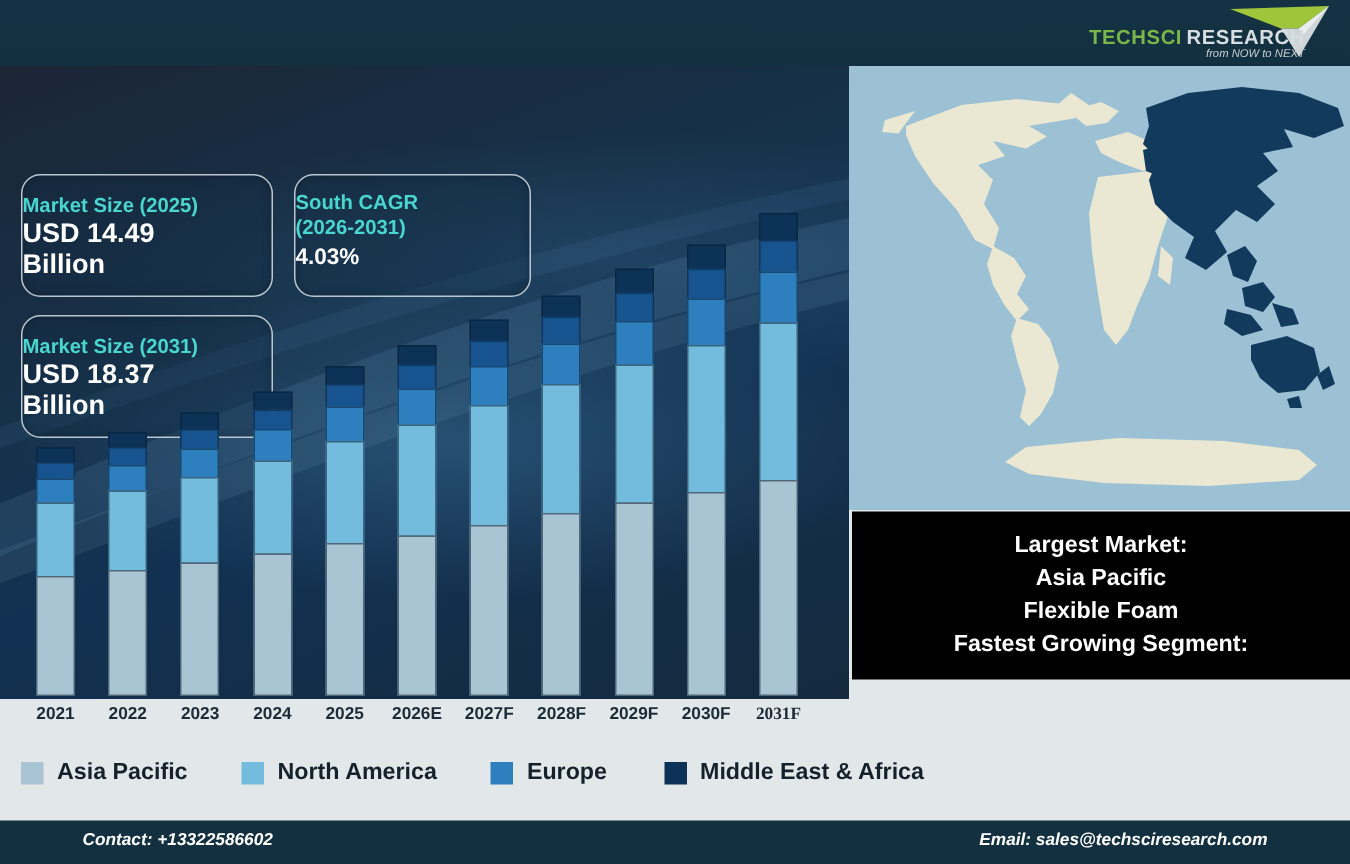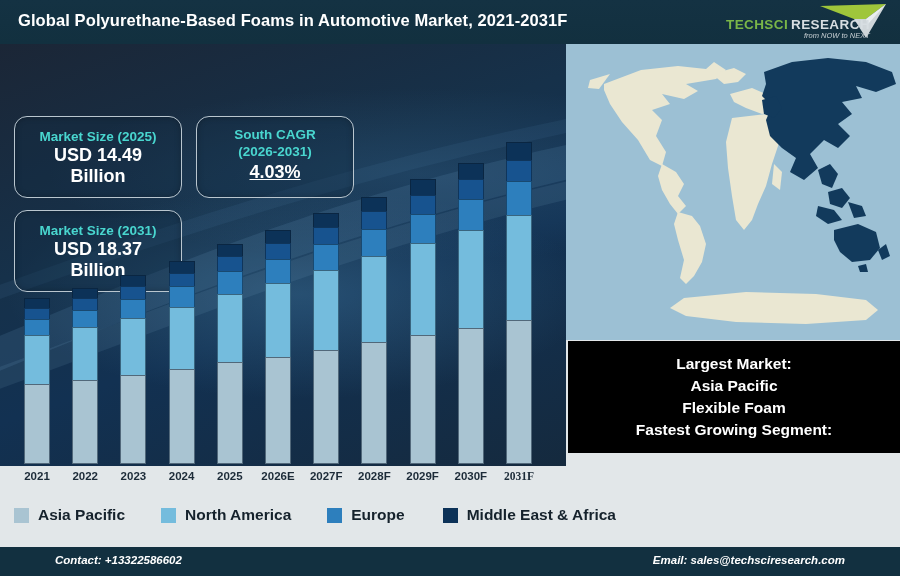--- a/index.html
+++ b/index.html
@@ -32,26 +32,26 @@
       radial-gradient(ellipse 520px 120px at 420px 130px, rgba(70,130,175,.22) 0%, rgba(70,130,175,0) 72%),
       linear-gradient(160deg,#1b2636 0%,#16314a 36%,#123152 58%,#15293c 100%);
     overflow:hidden;
   }
   .swoosh{position:absolute;left:0;top:0;width:566px;height:448px;pointer-events:none;}
 
   
   .card{
     position:absolute;border:1px solid #b9c6cf;border-radius:13px;
     background:rgba(18,42,66,.30);
-    text-align:center;color:#ffffff;
+    text-align:left;color:#ffffff;
     box-shadow:0 0 6px rgba(0,0,0,.25) inset;
   }
   .card .ttl{color:#49d6cf;font-weight:bold;font-size:13.5px;line-height:17px;}
   .card .val{color:#ffffff;font-weight:bold;font-size:18px;line-height:21px;}
-  .card .val.big{font-size:18px;line-height:24px;text-decoration:underline;}
+  .card .val.big{font-size:15px;line-height:24px;}
   #card-size-2025{left:14px;top:72px;width:168px;height:82px;padding-top:11px;box-sizing:border-box;}
   #card-cagr{left:196px;top:72px;width:158px;height:82px;padding-top:9px;box-sizing:border-box;}
   #card-size-2031{left:14px;top:166px;width:168px;height:82px;padding-top:11px;box-sizing:border-box;}
 
   
   .plot{position:absolute;left:0;top:0;width:566px;height:448px;}
   .bar{position:absolute;bottom:28px;width:26px;}
   .seg{width:100%;box-sizing:border-box;border:1px solid rgba(10,30,50,.55);border-bottom:none;}
   .seg:last-child{border-bottom:1px solid rgba(10,30,50,.55);}
   .xlabels{position:absolute;left:0;bottom:2px;width:566px;height:22px;}
@@ -99,21 +99,20 @@
   }
   #footer-contact{left:55px;}
   #footer-email{right:55px;}
 </style>
 </head>
 <body>
 
 <div id="infographic">
 
   <div class="header">
-    <div class="header-title">Global Polyurethane-Based Foams in Automotive Market, 2021-2031F</div>
     <svg class="logo" viewBox="0 0 178 40">
       <polygon points="104,4 170,2 150,17 138,17" fill="#9fc63b"></polygon>
       <polygon points="170,2 150,36 138,17 150,17" fill="#cfd6da"></polygon>
       <polygon points="150,17 170,2 152,22" fill="#e9eef0"></polygon>
       <text x="10" y="27" font-family="Liberation Sans, sans-serif" font-size="13.5" font-weight="bold" fill="#7ab648" letter-spacing="0.4">TECHSCI</text>
       <text x="75" y="27" font-family="Liberation Sans, sans-serif" font-size="13.5" font-weight="bold" fill="#d7dee2" letter-spacing="0.4">RESEARCH</text>
       <text x="88" y="36" font-family="Liberation Sans, sans-serif" font-size="7.5" font-style="italic" fill="#c8d0d4">from NOW to NEXT</text>
     </svg>
   </div>
 

